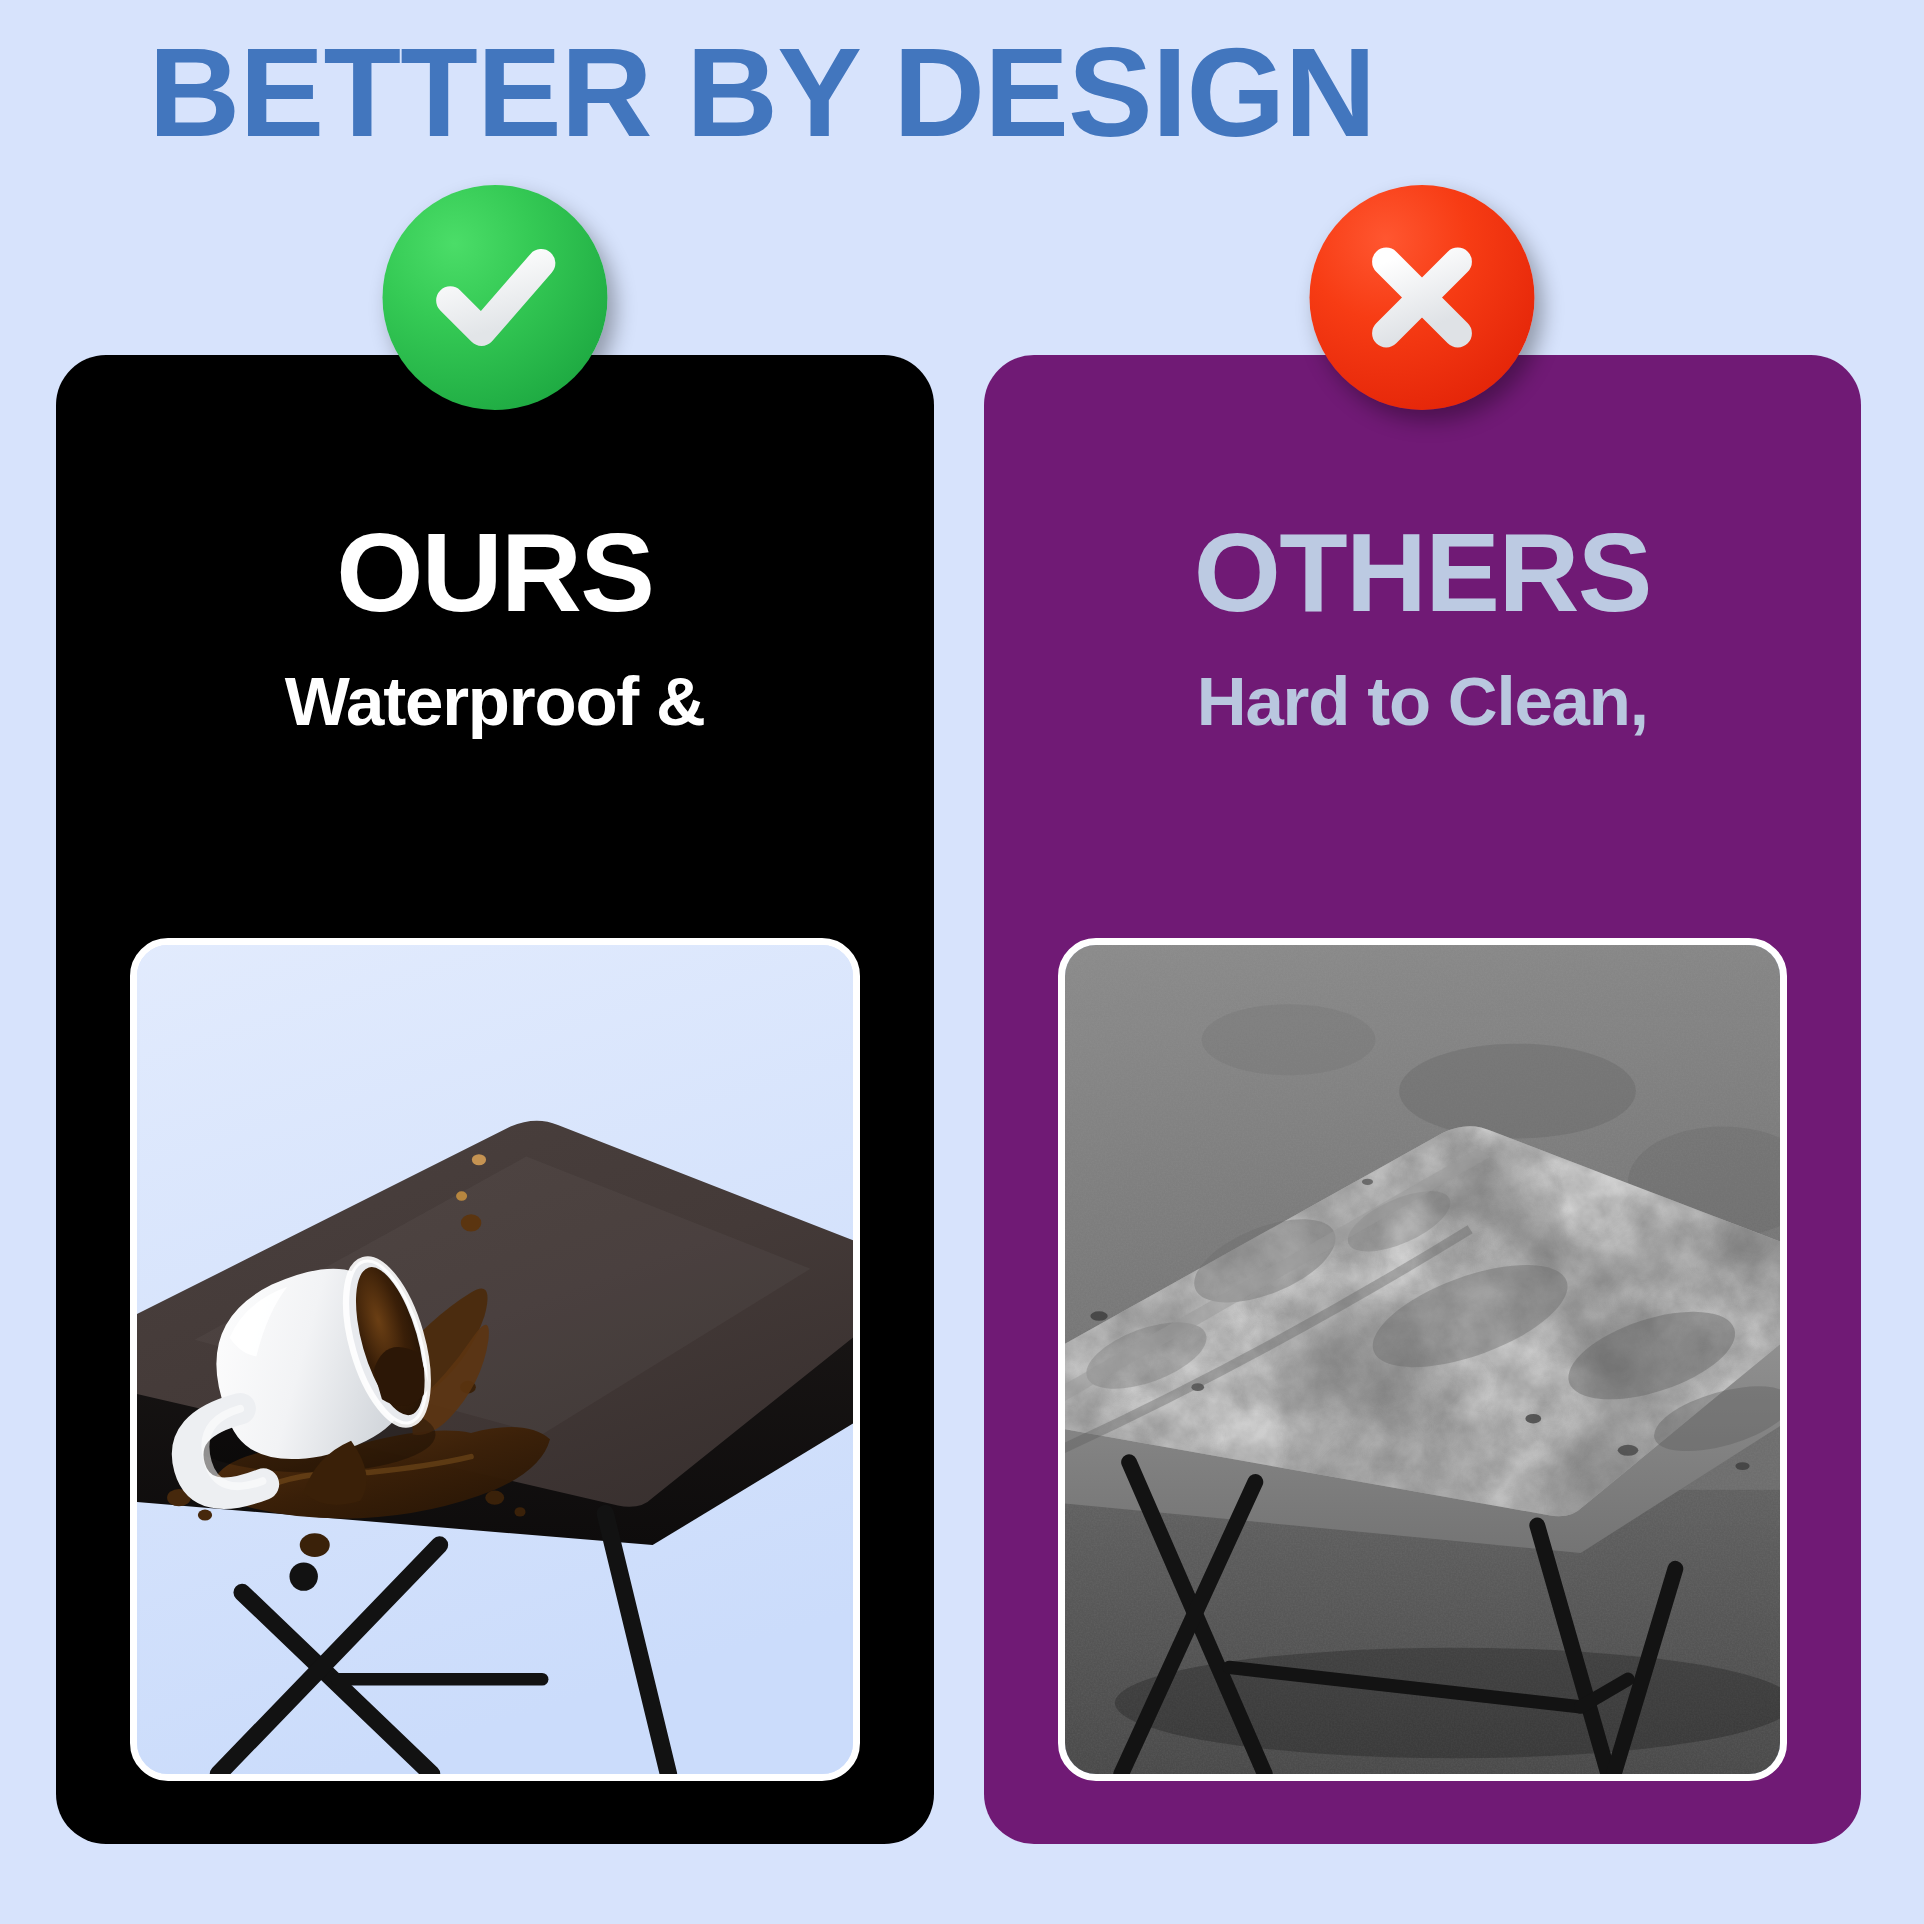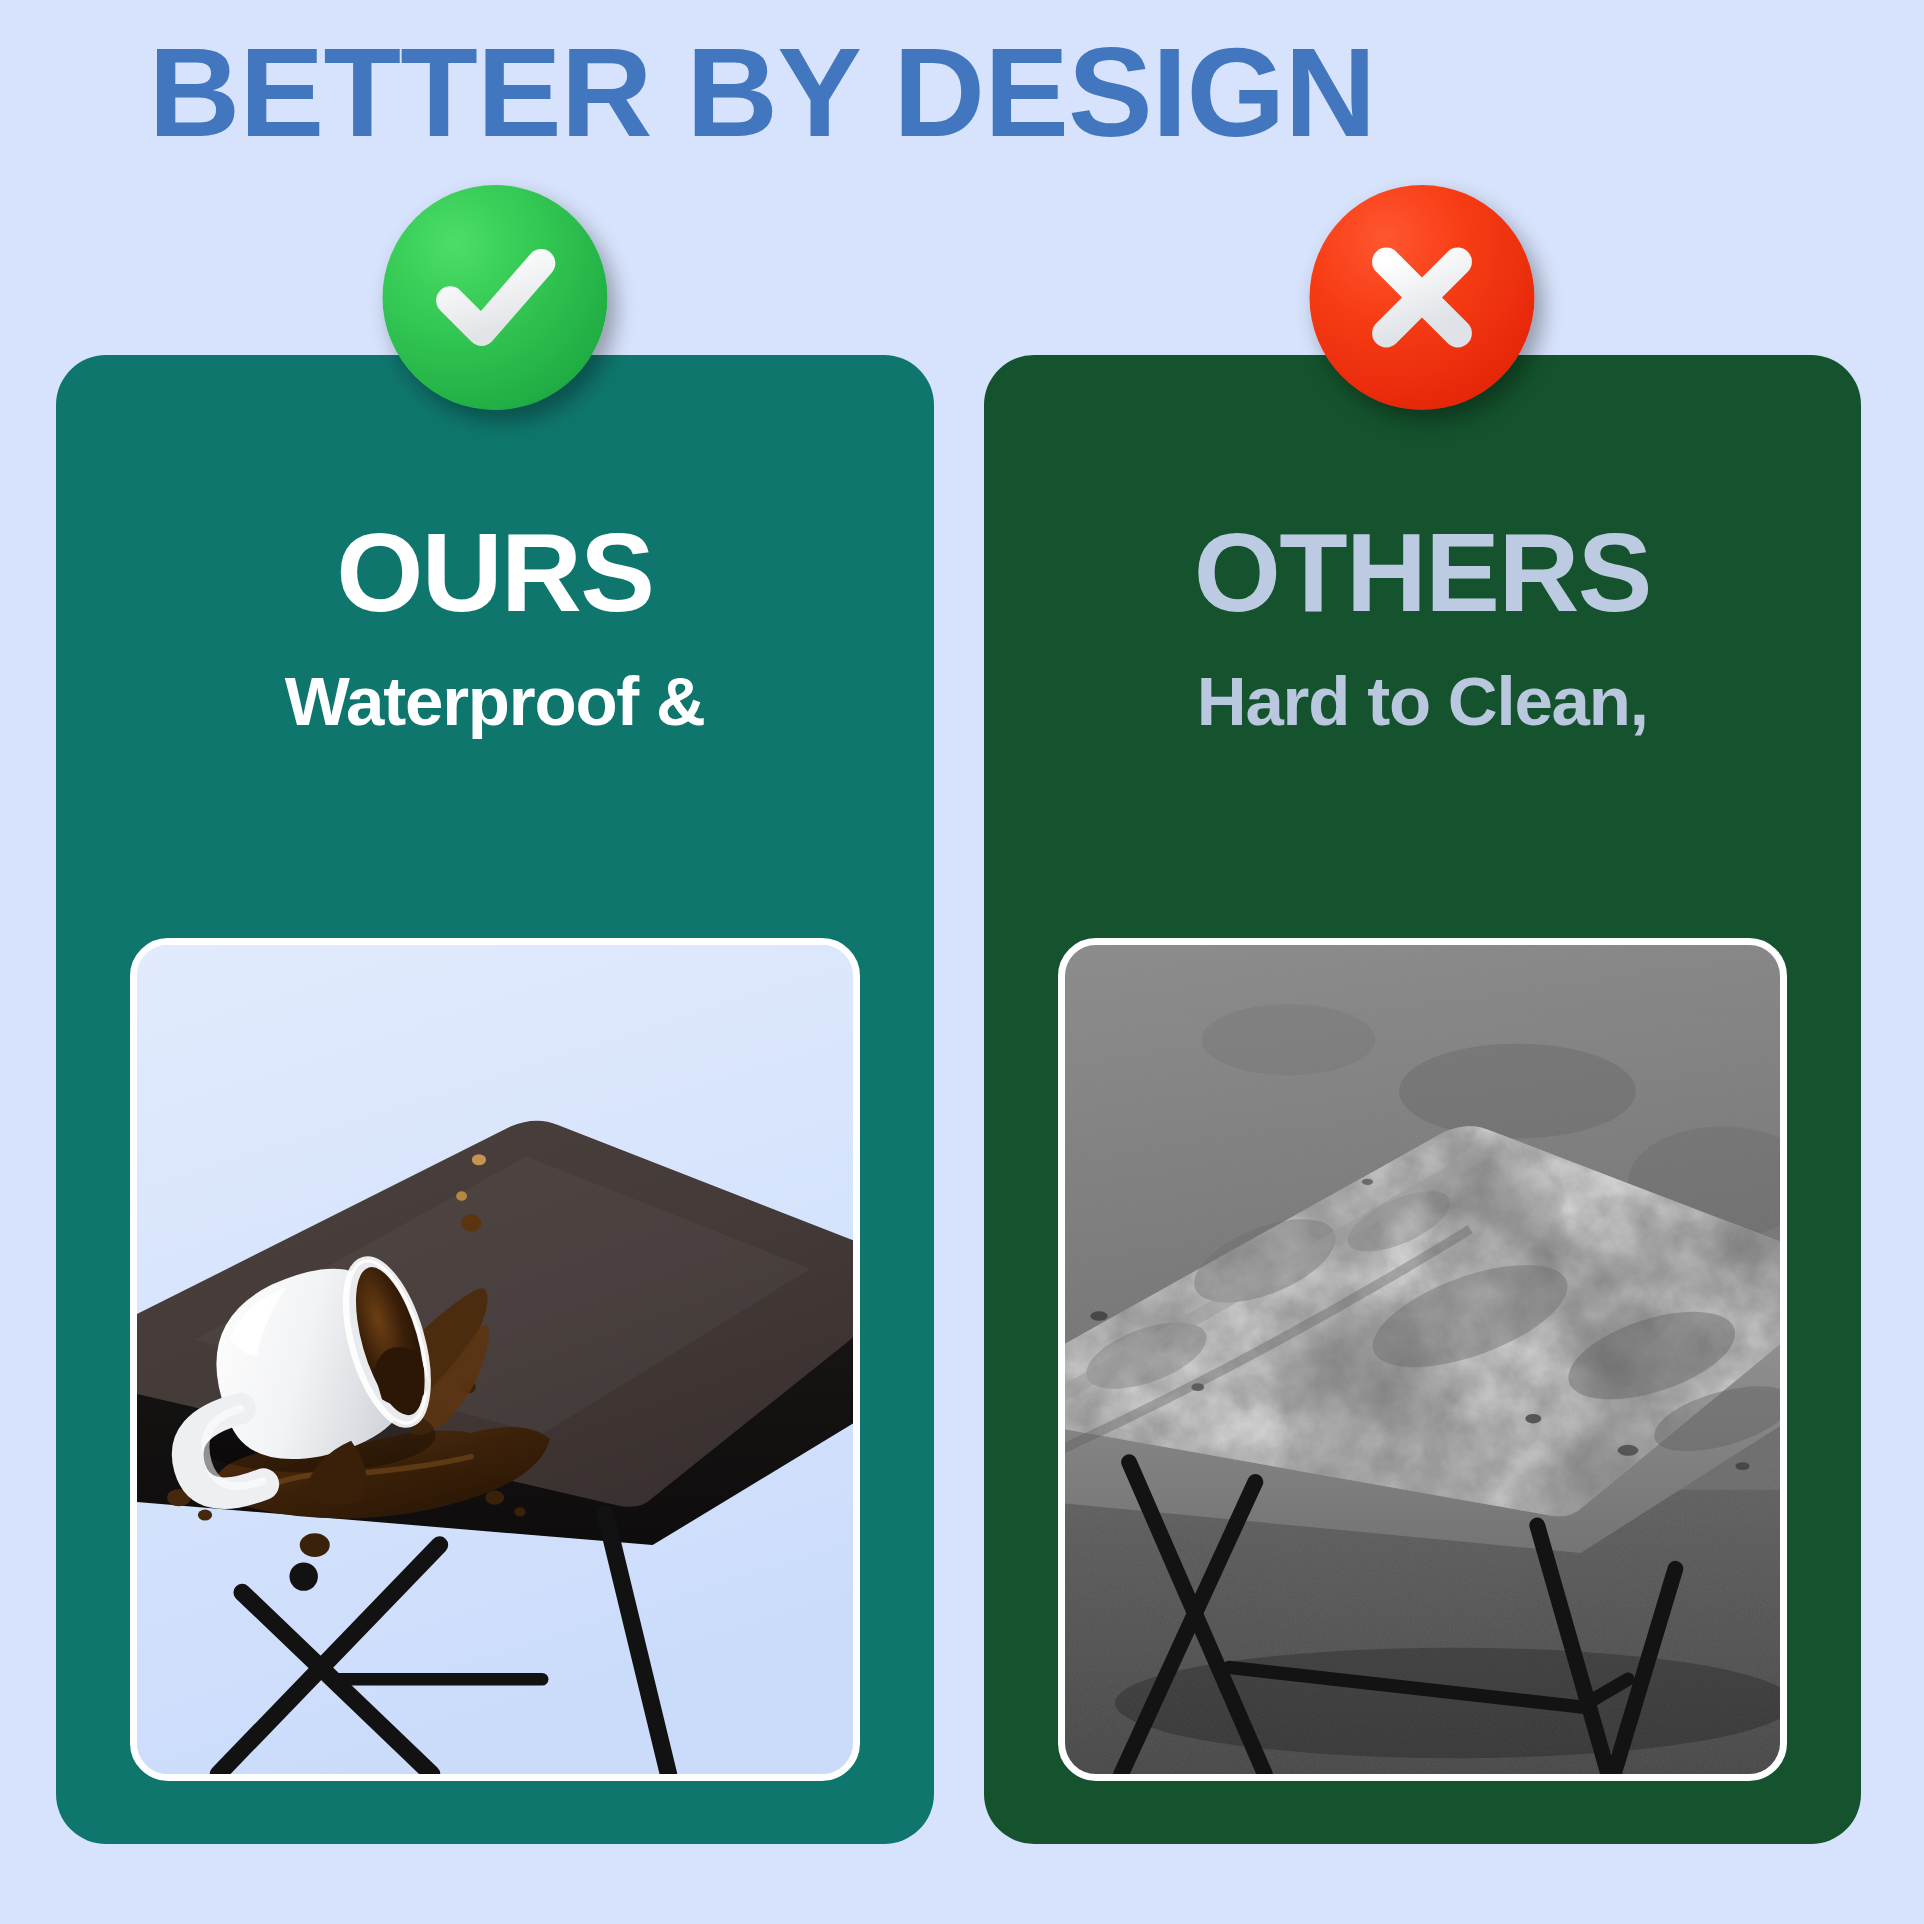--- a/index.html
+++ b/index.html
@@ -33,22 +33,22 @@
     gap:50px;
   }
   .panel {
     position:relative;
     flex:1 1 0;
     border-radius:50px;
     display:flex;
     flex-direction:column;
     align-items:center;
   }
-  .panel-ours   { background:#0f766e; }
-  .panel-others { background:#14532d; }
+  .panel-ours   { background:#000000; }
+  .panel-others { background:#701a75; }
 
   
   .badge {
     position:absolute;
     top:-170px;
     left:50%;
     transform:translateX(-50%);
     width:225px; height:225px;
     border-radius:50%;
     display:flex; align-items:center; justify-content:center;

